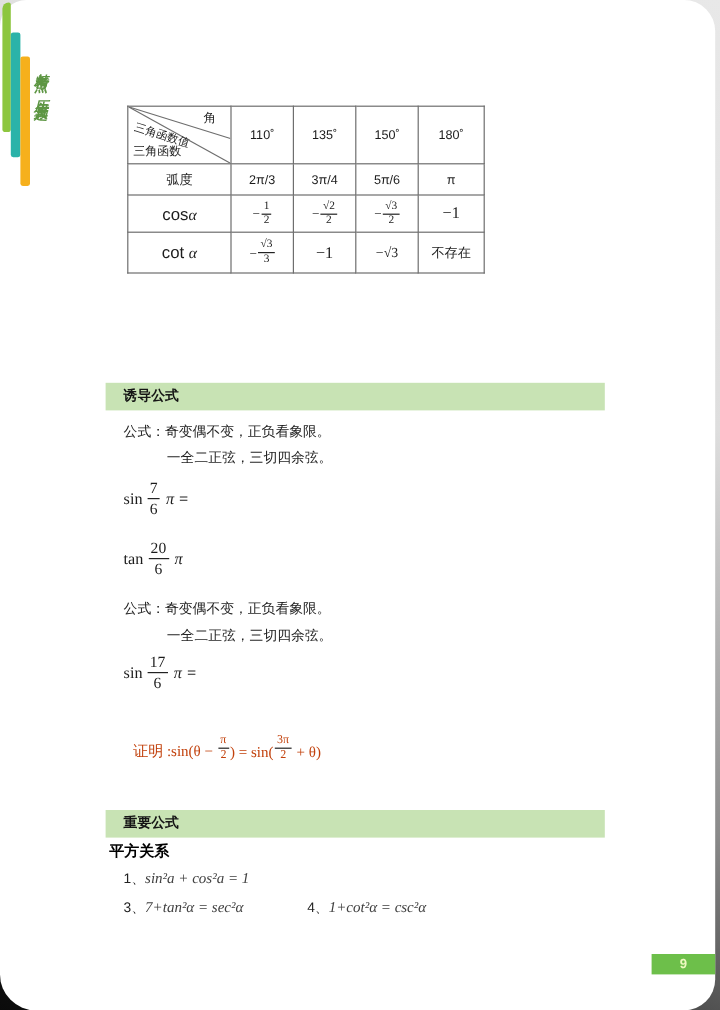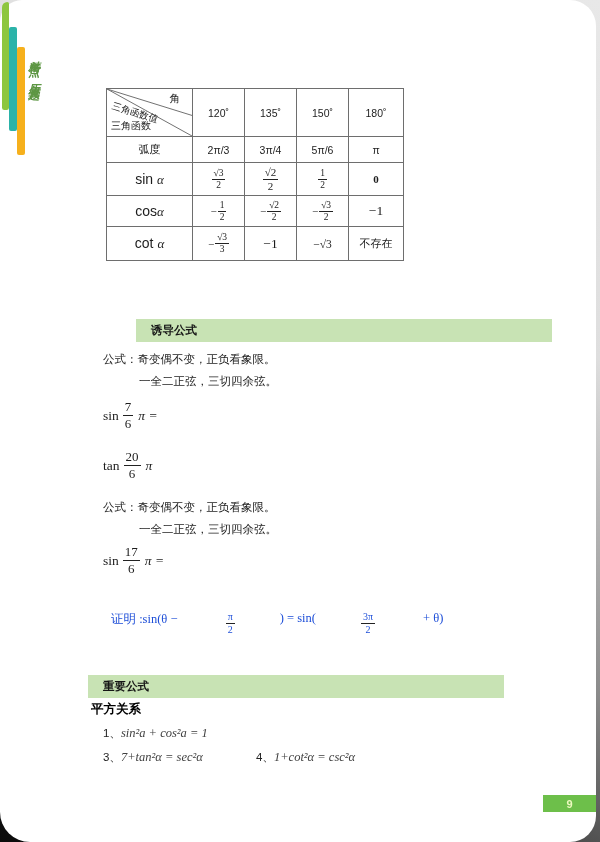--- a/index.html
+++ b/index.html
@@ -49,29 +49,29 @@
         font-family:"Liberation Serif", serif; line-height:1.15; }
   .fr .fr-n { border-bottom:1px solid #222; padding:0 2px; }
   .fr.cellfr { font-size:9.5px; }
   .fr.bigfr  { font-size:13px; line-height:1.25; margin:0 2px; }
   .fr.midfr  { font-size:10px;  margin:0 1px; }
   .sg { font-family:"Liberation Serif", serif; font-size:11px; margin-right:1px; }
 
   
   .banner { position:absolute; left:88px; width:416px; height:23px; background:#c8e3b4;
             font-weight:bold; font-size:11.5px; color:#151515; line-height:23px; padding-left:15px; }
-  .banner1 { top:319px;margin-left:48px; }
+  .banner1 { top:319px; }
   .banner2 { top:675px; }
   .txt { position:absolute; font-size:11.5px; color:#222; white-space:nowrap; }
   .bigf { position:absolute; display:flex; align-items:center; font-family:"Liberation Serif", serif;
           font-size:13.5px; color:#1c1c1c; }
   .bigf .tail { font-style:italic; margin-left:3px; }
   .bigf .fname { margin-right:2px; }
-  .proof { position:absolute; left:111px; top:611px; display:flex; align-items:flex-start;
-           font-family:"Liberation Serif", serif; font-size:12.5px; color:#1d4ed8; white-space:pre;gap:44px; }
+  .proof { position:absolute; left:111px; top:611px; display:flex; align-items:flex-end;
+           font-family:"Liberation Serif", serif; font-size:12.5px; color:#c2410c; white-space:pre; }
   .subtitle { position:absolute; left:91px; top:701px; font-size:12.5px; font-weight:bold; color:#000000; }
   .item { position:absolute; white-space:nowrap; }
   .item .no { font-size:11.5px; color:#222; }
   .item .f  { font-family:"Liberation Serif", serif; font-size:12.5px; font-style:italic; color:#404040; }
 
   
   .badge { position:absolute; left:543px; top:795px; width:53px; height:17px; background:#6dbf4a;
            display:flex; align-items:center; justify-content:center;
            color:#eef9c0; font-size:11px; font-weight:bold; }
 </style>
@@ -98,47 +98,31 @@
           <tr style="height:48px">
         <td class="corner">
           <svg class="diag-svg" viewBox="0 0 86 48" preserveAspectRatio="none">
             <line x1="0" y1="0" x2="86" y2="27"></line>
             <line x1="0" y1="0" x2="86" y2="48"></line>
           </svg>
           <span class="c-angle">角</span>
           <span class="c-diag">三角函数值</span>
           <span class="c-func">三角函数</span>
         </td>
-        <td class="ang">120˚</td>
+        <td class="ang">110˚</td>
         <td class="ang">135˚</td>
         <td class="ang">150˚</td>
         <td class="ang">180˚</td>
       </tr>
       <tr style="height:26px">
         <td class="rlab">弧度</td>
         <td class="rad">2π/3</td>
         <td class="rad">3π/4</td>
         <td class="rad">5π/6</td>
         <td class="rad">π</td>
-      </tr>
-      <tr style="height:33px">
-        <td class="flab"><span>sin</span> <span class="var">α</span></td>
-        <td><span class="fr cellfr">
-                <span class="fr-n">√3</span>
-                <span class="fr-d">2</span>
-              </span></td>
-        <td><span class="fr cellfr" style="font-size:11px">
-                <span class="fr-n">√2</span>
-                <span class="fr-d">2</span>
-              </span></td>
-        <td><span class="fr cellfr">
-                <span class="fr-n">1</span>
-                <span class="fr-d">2</span>
-              </span></td>
-        <td class="pv zero">0</td>
       </tr>
       <tr style="height:31px">
         <td class="flab"><span>cos</span><span class="var">α</span></td>
         <td><span class="sg">−</span><span class="fr cellfr">
                 <span class="fr-n">1</span>
                 <span class="fr-d">2</span>
               </span></td>
         <td><span class="sg">−</span><span class="fr cellfr">
                 <span class="fr-n">√2</span>
                 <span class="fr-d">2</span>

